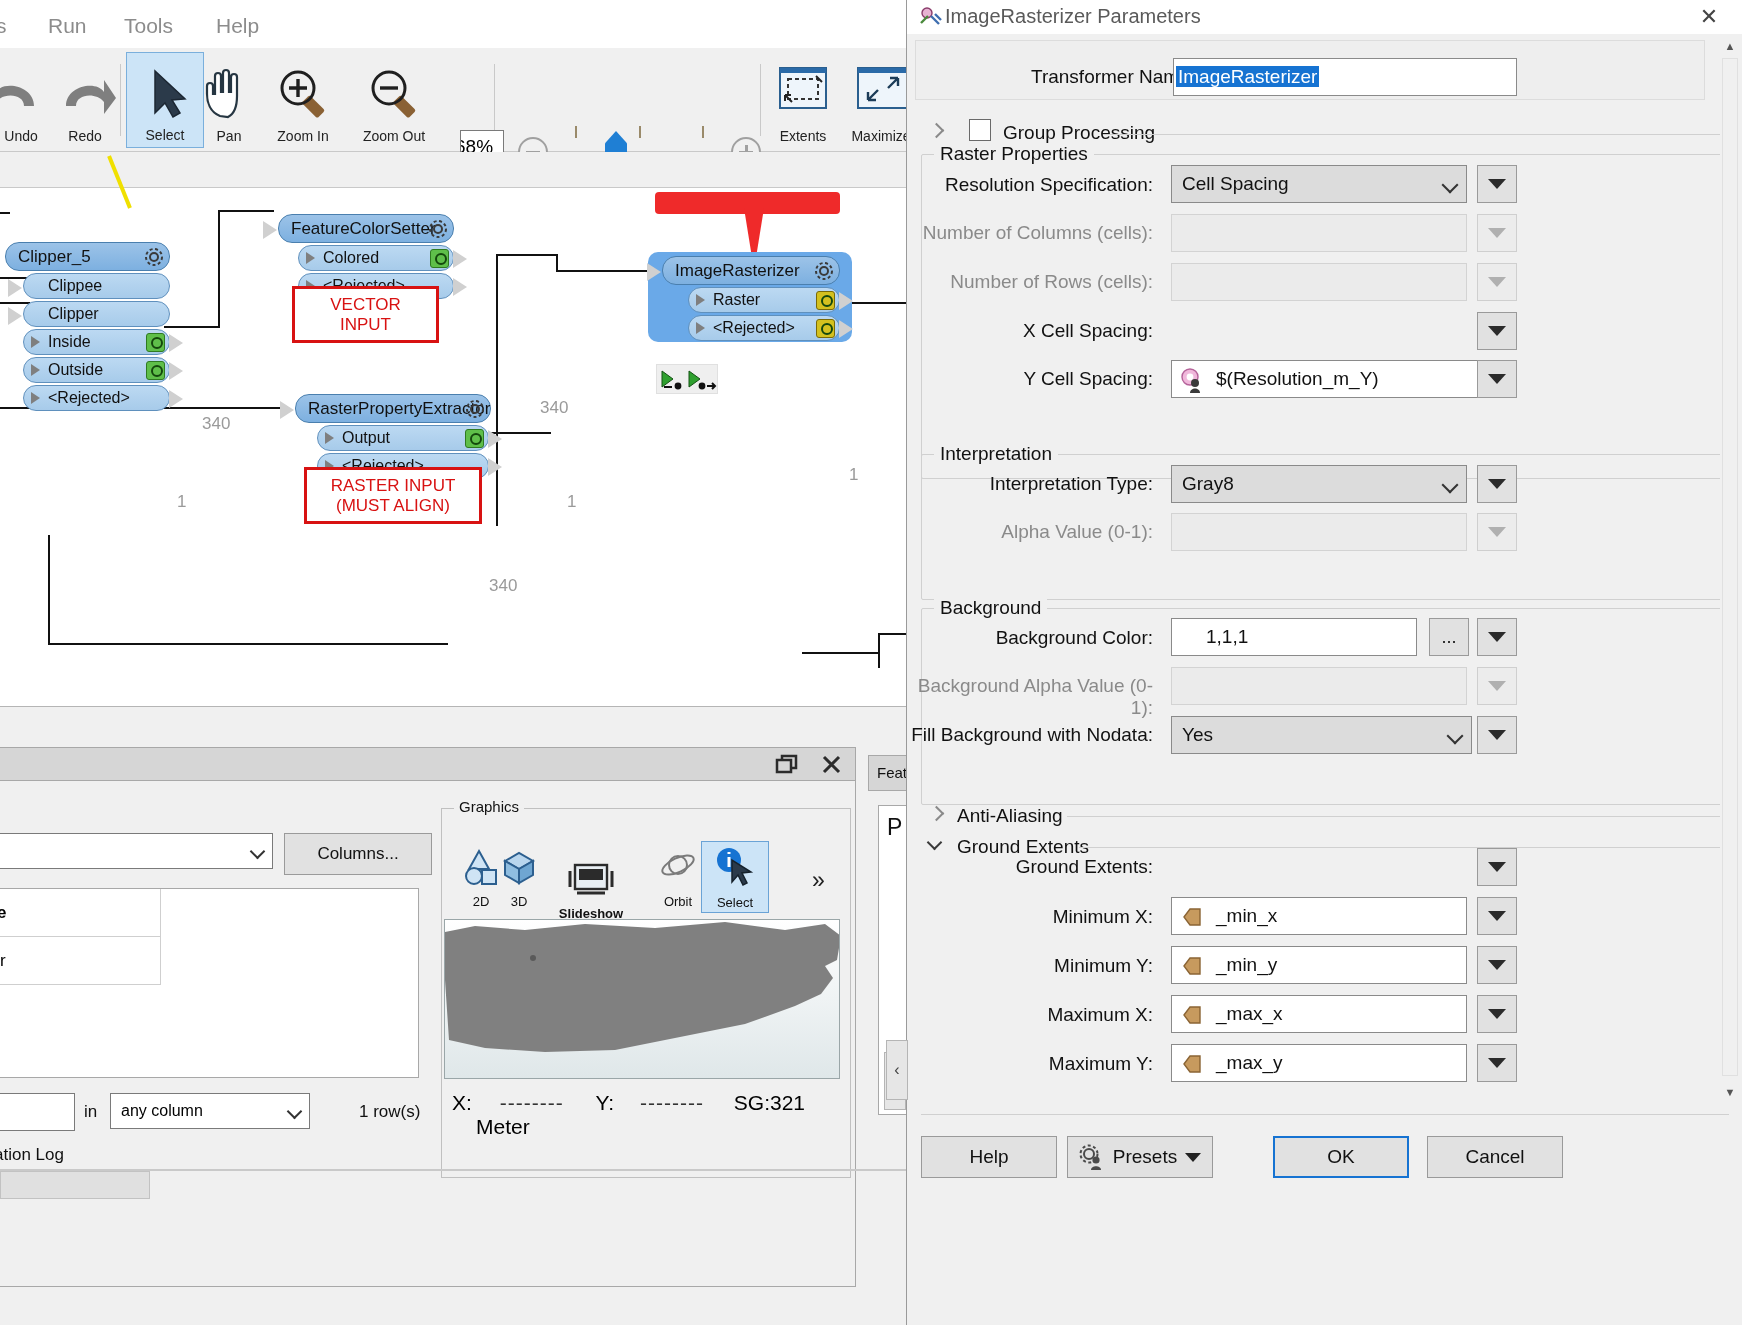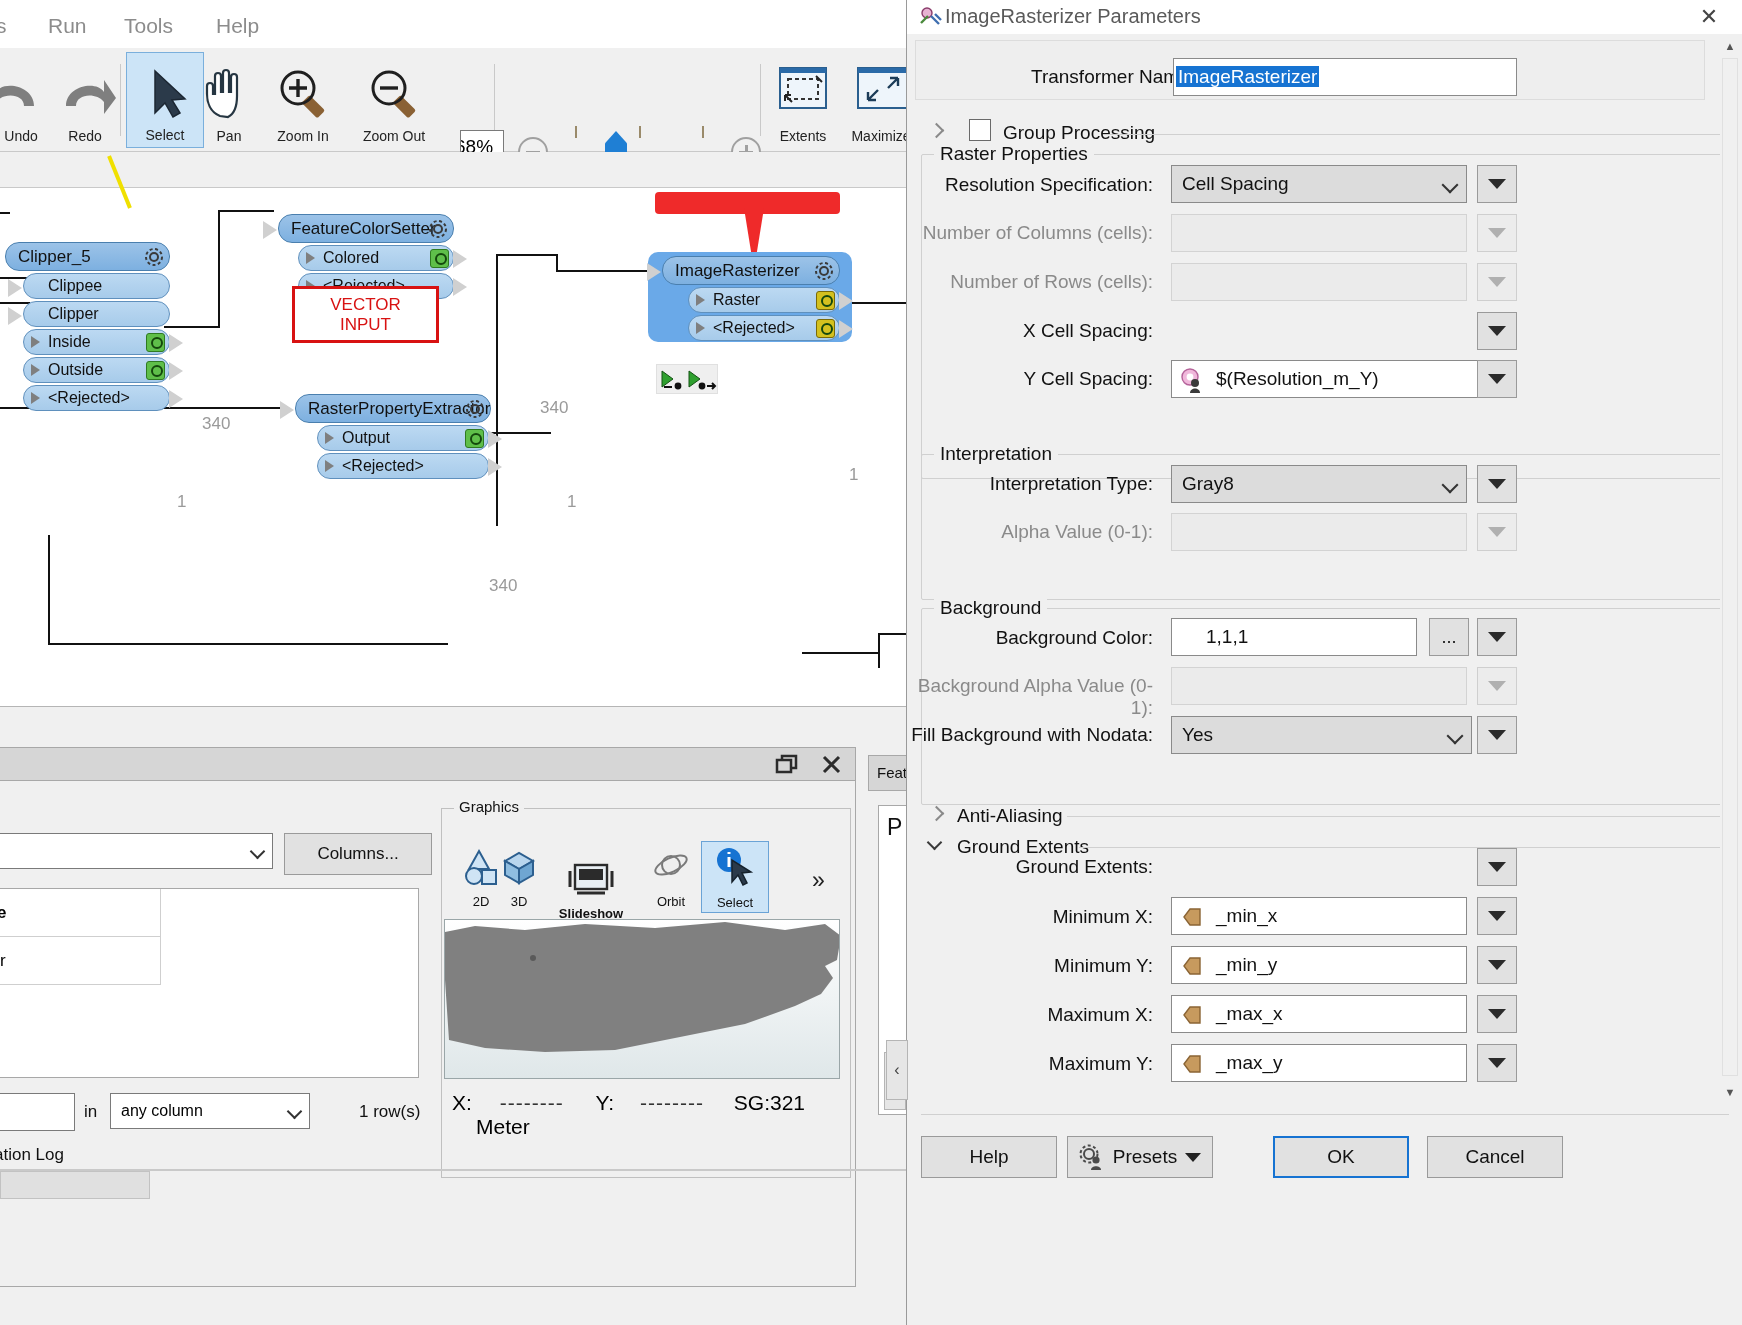--- a/index.html
+++ b/index.html
@@ -380,20 +380,22 @@
                 <circle cx="10" cy="10" r="8" fill="none" stroke="#3a3a3a" stroke-width="2" stroke-dasharray="3 2.5"></circle>
               </svg>
           </span>
         </div>
         <div style="margin-left:22px; width:172px">
           <div class="port"><span class="tri"></span><span>Output</span><span class="mag"></span><span class="arrow-out"></span></div>
           <div class="port"><span class="tri"></span><span>&lt;Rejected&gt;</span><span class="arrow-out"></span></div>
         </div>
       </div>
 
+      <div class="annot" style="left:304px; top:315px; width:178px; white-space:pre-line">RASTER INPUT
+(MUST ALIGN)</div>
 
       <div class="sel-node" style="left:648px; top:100px; width:204px; height:90px"></div>
       <div class="node" style="left:662px; top:104px; width:178px">
         <div class="node-hdr">
           <span class="arrow-in" style="top:6px"></span>
           <span>ImageRasterizer</span>
           <span class="gear">
             <svg width="20" height="20" viewBox="0 0 20 20">
                 <circle cx="10" cy="10" r="4" fill="none" stroke="#3a3a3a" stroke-width="2"></circle>
                 <circle cx="10" cy="10" r="8" fill="none" stroke="#3a3a3a" stroke-width="2" stroke-dasharray="3 2.5"></circle>
@@ -476,21 +478,21 @@
           <div class="gfx-btn" style="left:101px; top:48px; width:96px;font-weight:bold;">
             <svg width="96" height="44" viewBox="0 0 96 44">
               <rect x="32" y="8" width="32" height="24" fill="#e8eef3" stroke="#2b2b2b" stroke-width="2.4"></rect>
               <rect x="36" y="12" width="24" height="11" fill="#2b2b2b"></rect>
               <path d="M34 36 L62 36" stroke="#2b2b2b" stroke-width="3"></path>
               <path d="M27 14 L27 30 M69 14 L69 30" stroke="#2b2b2b" stroke-width="3"></path>
             </svg>
             <div class="lab">Slideshow</div>
           </div>
 
-          <div class="gfx-btn" style="left:205px; top:36px;">
+          <div class="gfx-btn" style="left:212px; top:36px;">
             <svg width="48" height="44" viewBox="0 0 48 44">
               <circle cx="24" cy="20" r="9" fill="#efefef" stroke="#7a7a7a" stroke-width="2"></circle>
               <ellipse cx="24" cy="20" rx="17" ry="7" fill="none" stroke="#7a7a7a" stroke-width="2" transform="rotate(-25 24 20)"></ellipse>
             </svg>
             <div class="lab">Orbit</div>
           </div>
 
           <div class="gfx-btn sel" style="left:259px; top:32px; width:68px; height:72px;">
             <svg width="68" height="46" viewBox="0 0 68 46">
               <circle cx="27" cy="18" r="12" fill="#1673d2"></circle>

